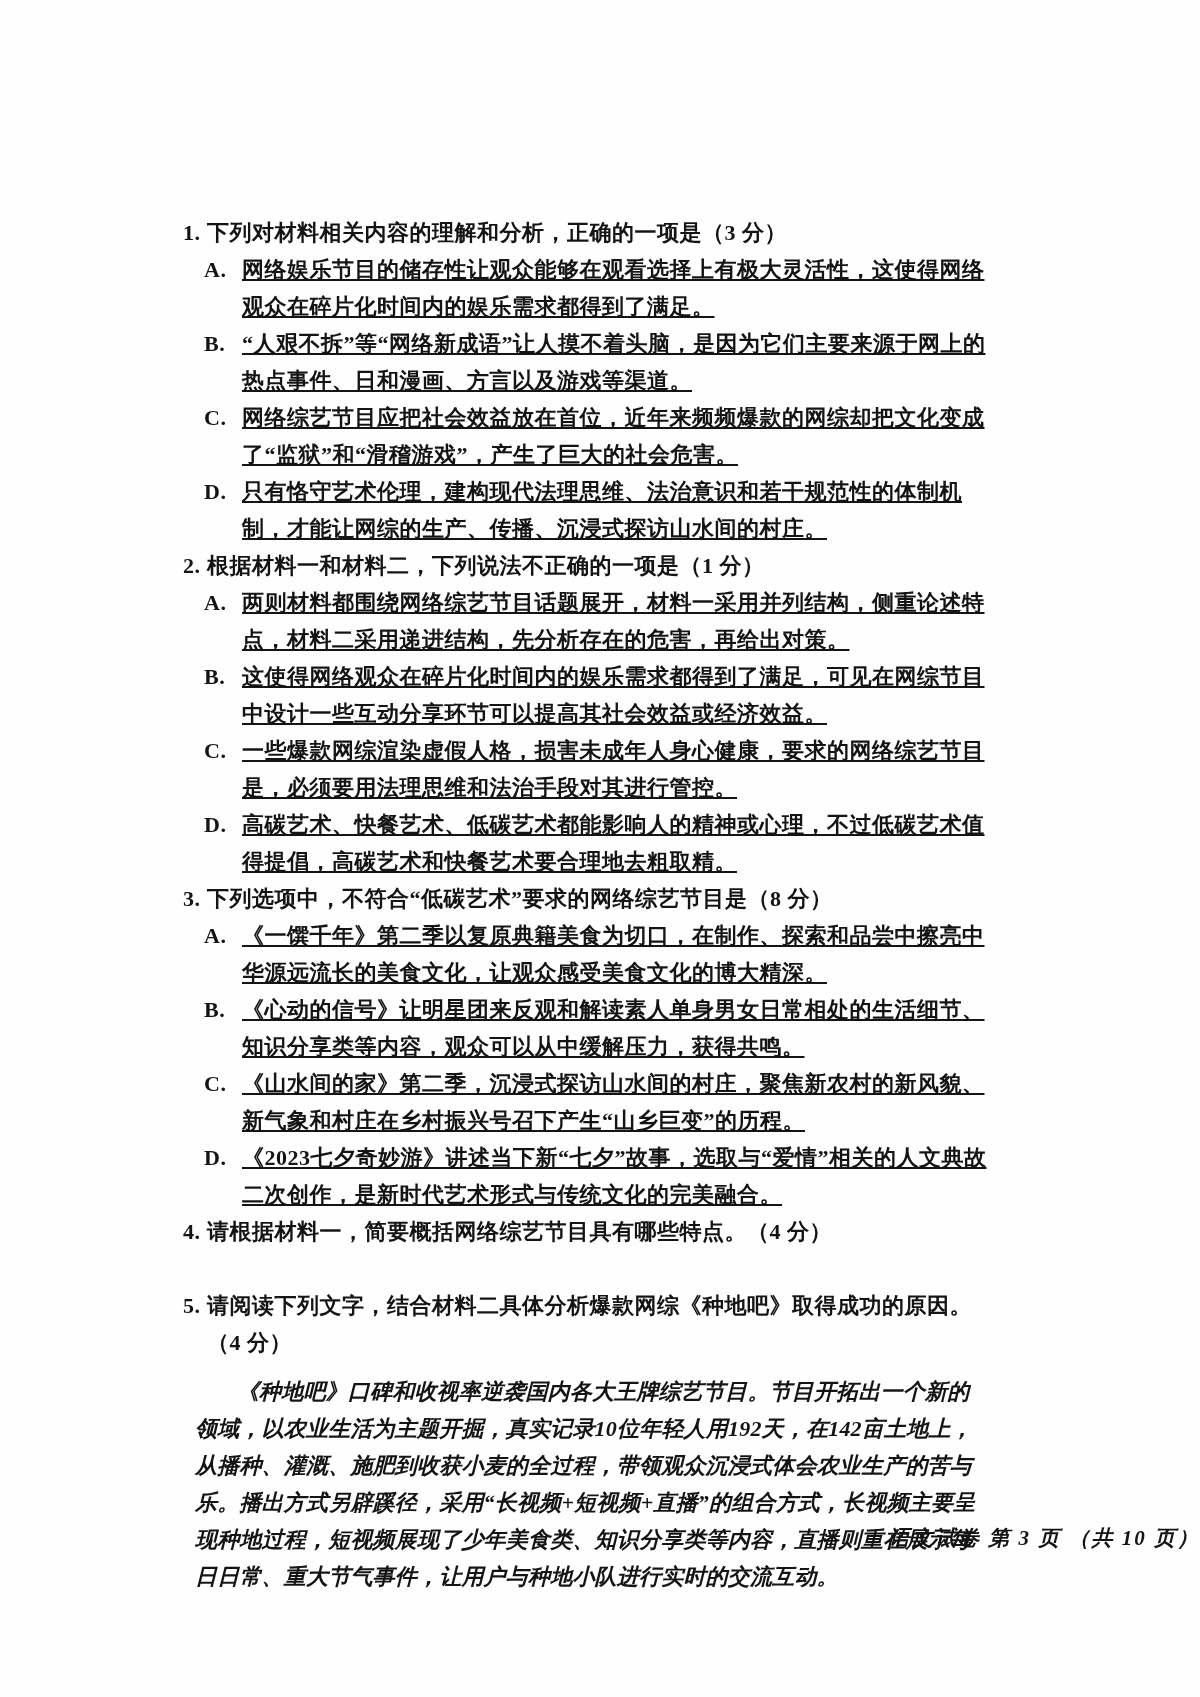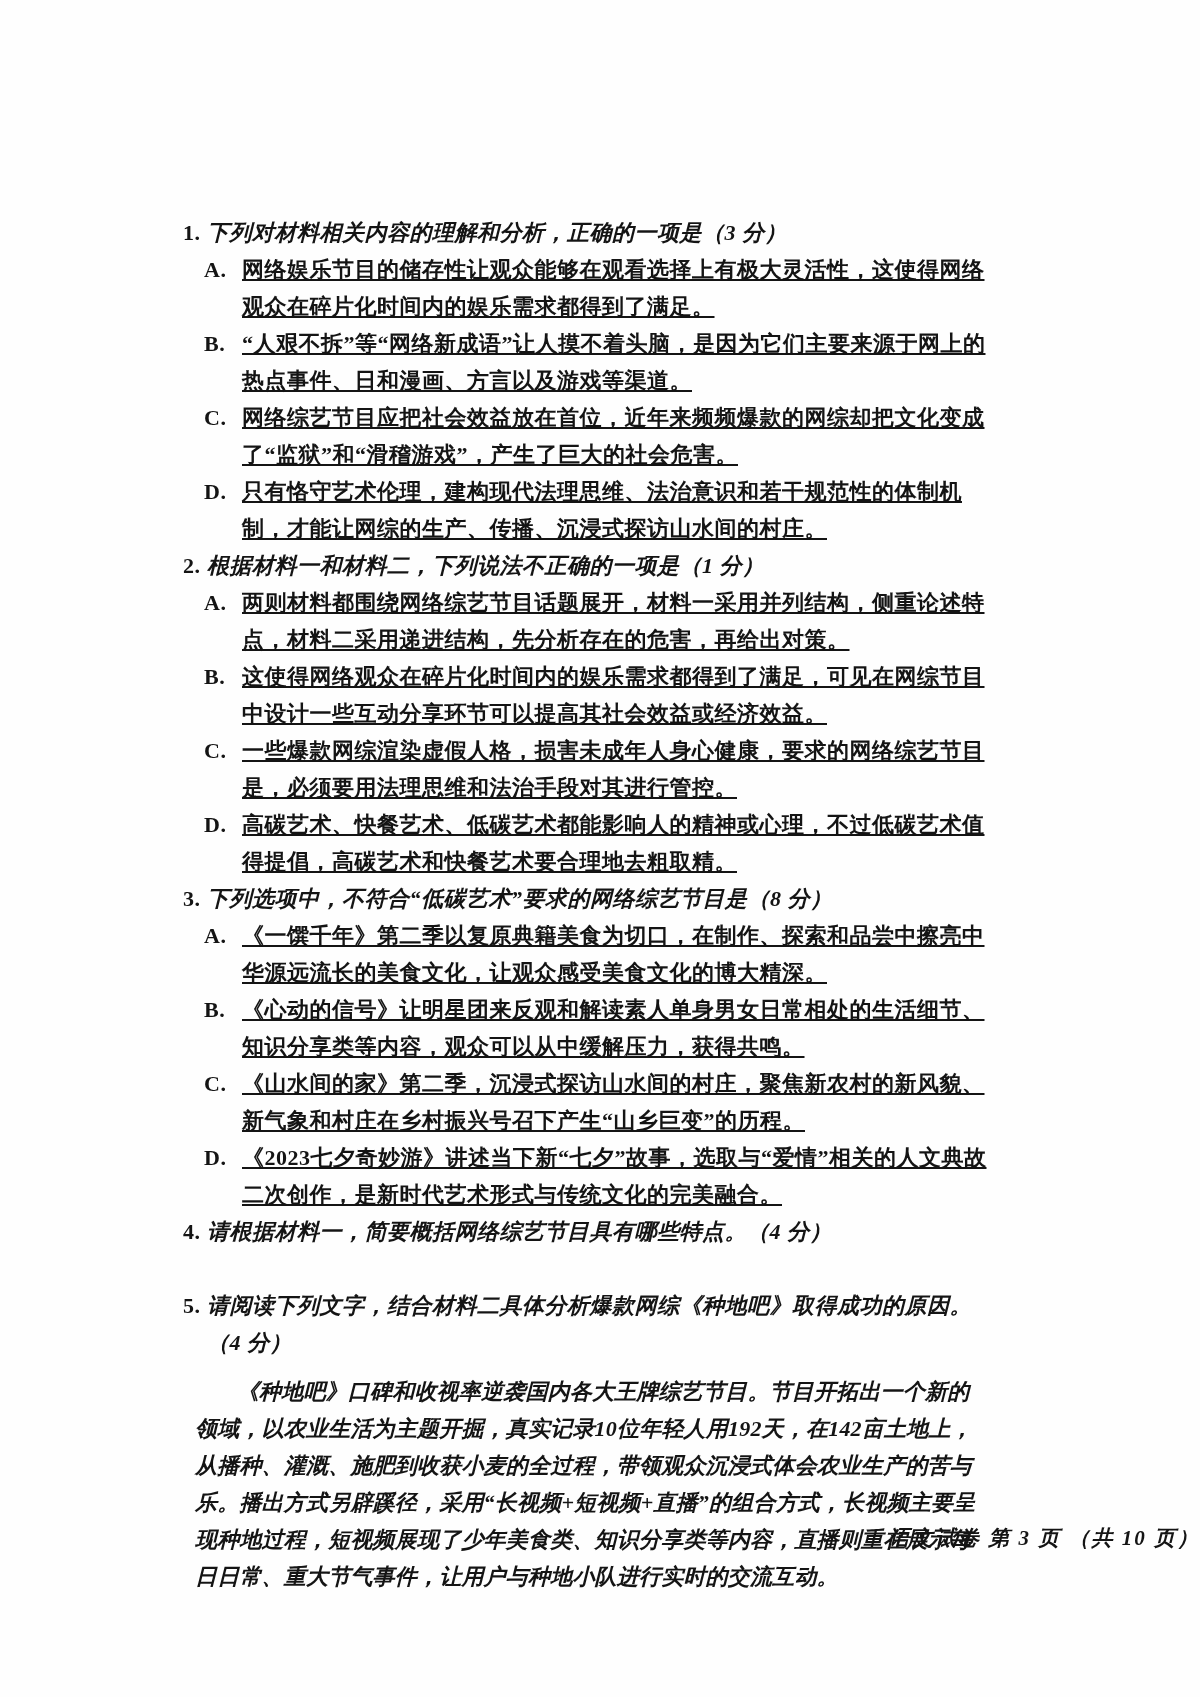--- a/index.html
+++ b/index.html
@@ -27,21 +27,21 @@
     letter-spacing: 0.5px;
   }
   .question { margin: 0; }
   .question:last-child { margin-top: 37px; }
   .q-stem { display: flex; align-items: flex-start; }
   .q-num {
     flex: 0 0 auto;
     min-width: 24px;
     white-space: nowrap;
   }
-  .q-text { flex: 1 1 auto; font-style: italic; }
+  .q-text { flex: 1 1 auto; }
   .option {
     display: flex;
     align-items: flex-start;
     margin-left: 21px;
   }
   .opt-label {
     flex: 0 0 auto;
     min-width: 38px;
     white-space: nowrap;
   }

